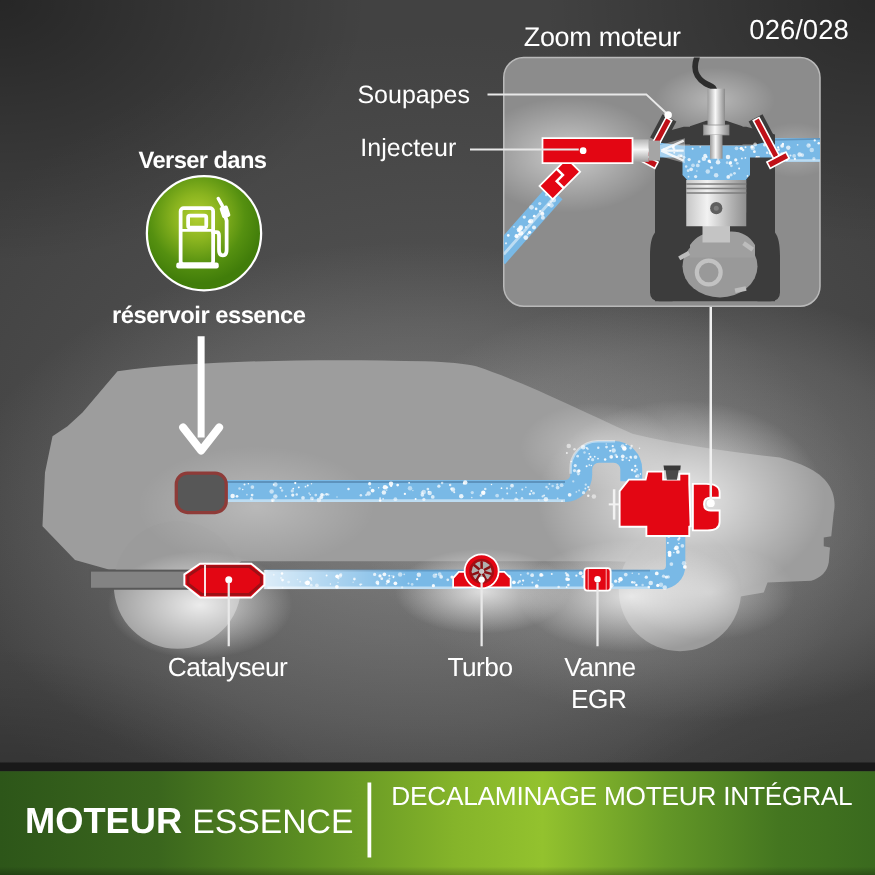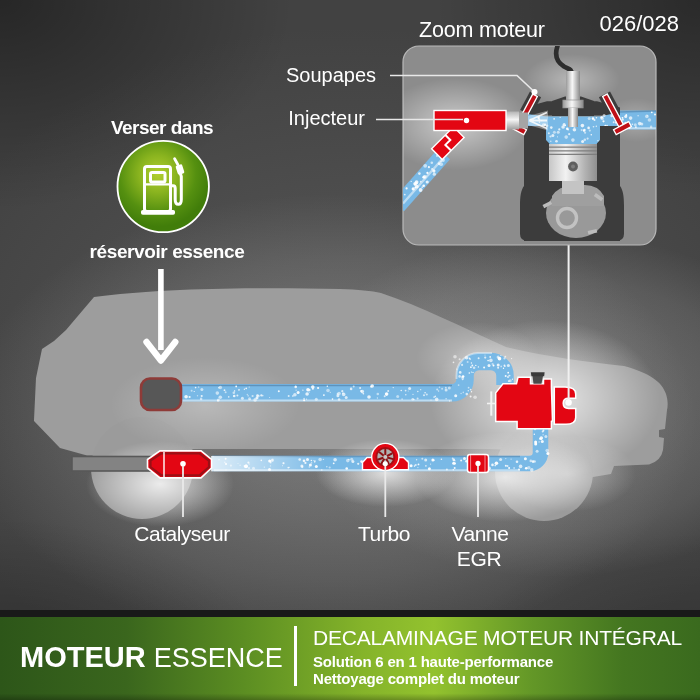--- a/index.html
+++ b/index.html
@@ -705,15 +705,14 @@
 
 </svg>
 
 <div style="position:absolute;left:0;top:610px;width:700px;height:7px;background:#191919;"></div>
 <div style="position:absolute;left:0;top:617px;width:700px;height:83px;
   background:linear-gradient(to bottom, rgba(0,0,0,0) 92%, rgba(0,0,0,.25) 100%),
              linear-gradient(to right, #2d5619 0%, #3a661d 18%, #5c8e22 35%, #85b42a 52%, #93c22e 62%, #639727 76%, #447620 89%, #3a6a1e 100%);">
   <div style="position:absolute;left:20px;top:24px;color:#fff;font-size:29px;font-weight:bold;letter-spacing:0;">MOTEUR <span style="font-weight:normal;font-size:27px;">ESSENCE</span></div>
   <div style="position:absolute;left:294px;top:9px;width:3px;height:60px;background:#fff;"></div>
   <div style="position:absolute;left:313px;top:9px;color:#fff;font-size:21px;font-weight:normal;letter-spacing:-0.2px;">DECALAMINAGE MOTEUR INTÉGRAL</div>
-  <div style="position:absolute;left:313px;top:36px;color:#fff;font-size:15px;font-weight:bold;line-height:17px;letter-spacing:-0.2px;">Solution 6 en 1 haute-performance<br>Nettoyage complet du moteur</div>
 </div>
 </div>
 
 </body></html>

